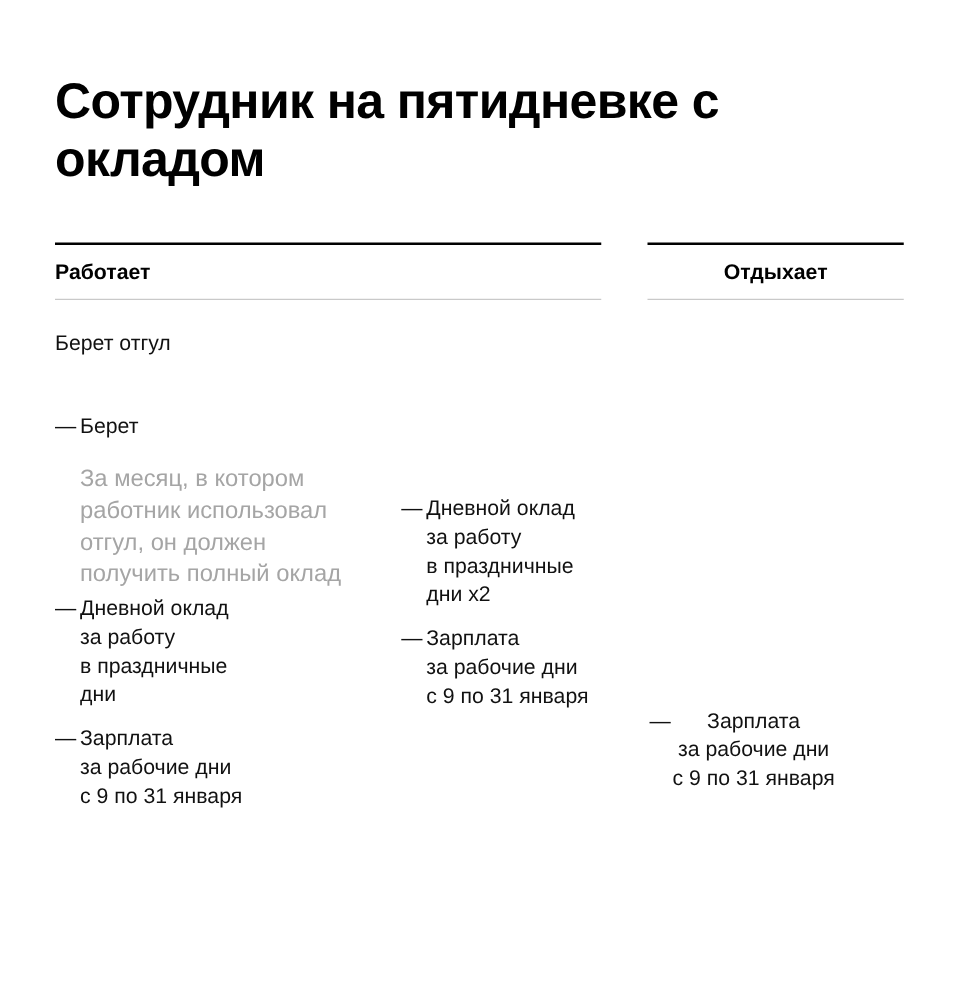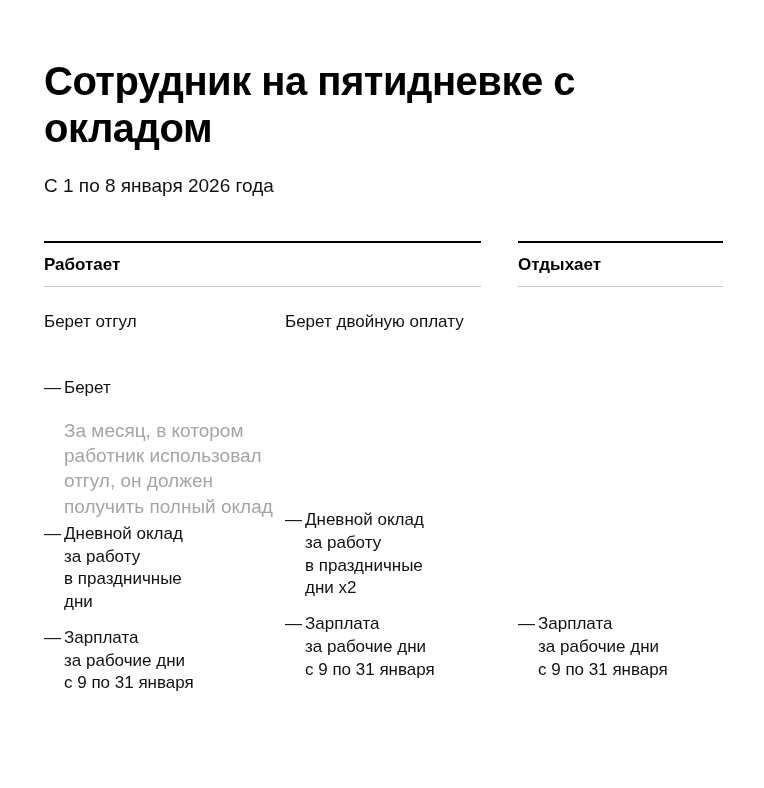--- a/index.html
+++ b/index.html
@@ -49,34 +49,36 @@
     width: 437px;
     flex: 0 0 437px;
   }
   .group-gap {
     width: 37px;
     flex: 0 0 37px;
   }
   .group-rest {
     width: 205px;
     flex: 0 0 205px;
+    text-align: center;
   }
   .group-rule-top {
     border-top: 2px solid #000000;
   }
   .group-head {
     font-size: 17px;
     font-weight: 700;
     padding: 12px 0 11px 0;
     border-bottom: 1px solid #c9c9c9;
     color: #000000;
   }
   .group-body {
     display: flex;
     padding-top: 24px;
+    gap: 36px;
   }
   .col {
     box-sizing: border-box;
   }
   .col-a {
     width: 241px;
     flex: 0 0 241px;
   }
   .col-b {
     width: 196px;
@@ -126,21 +128,20 @@
   }
   .align-row-1 { min-height: 128px; }
   .align-row-2 { min-height: 100px; }
 </style>
 </head>
 <body>
 
 <div class="page">
 
   <h1 class="title">Сотрудник на пятидневке с окладом</h1>
-  <div class="subtitle">С 1 по 8 января 2026 года</div>
 
   <div class="columns">
 
     <div class="group group-work group-rule-top">
       <div class="group-head">Работает</div>
       <div class="group-body">
 
         <div class="col col-a">
           <div class="col-title">Берет отгул</div>
 
@@ -166,21 +167,20 @@
             <div class="item">
               <span class="dash">—</span>
               <span class="item-text">Зарплата
 за рабочие дни
 с 9 по 31 января</span>
             </div>
           </div>
         </div>
 
         <div class="col col-b">
-          <div class="col-title">Берет двойную оплату</div>
 
           <div class="block align-row-1"></div>
 
           <div class="block align-row-2">
             <div class="item">
               <span class="dash">—</span>
               <span class="item-text"><span>Дневной оклад
 за работу
 в праздничные
 дни </span><b>x2</b></span>

